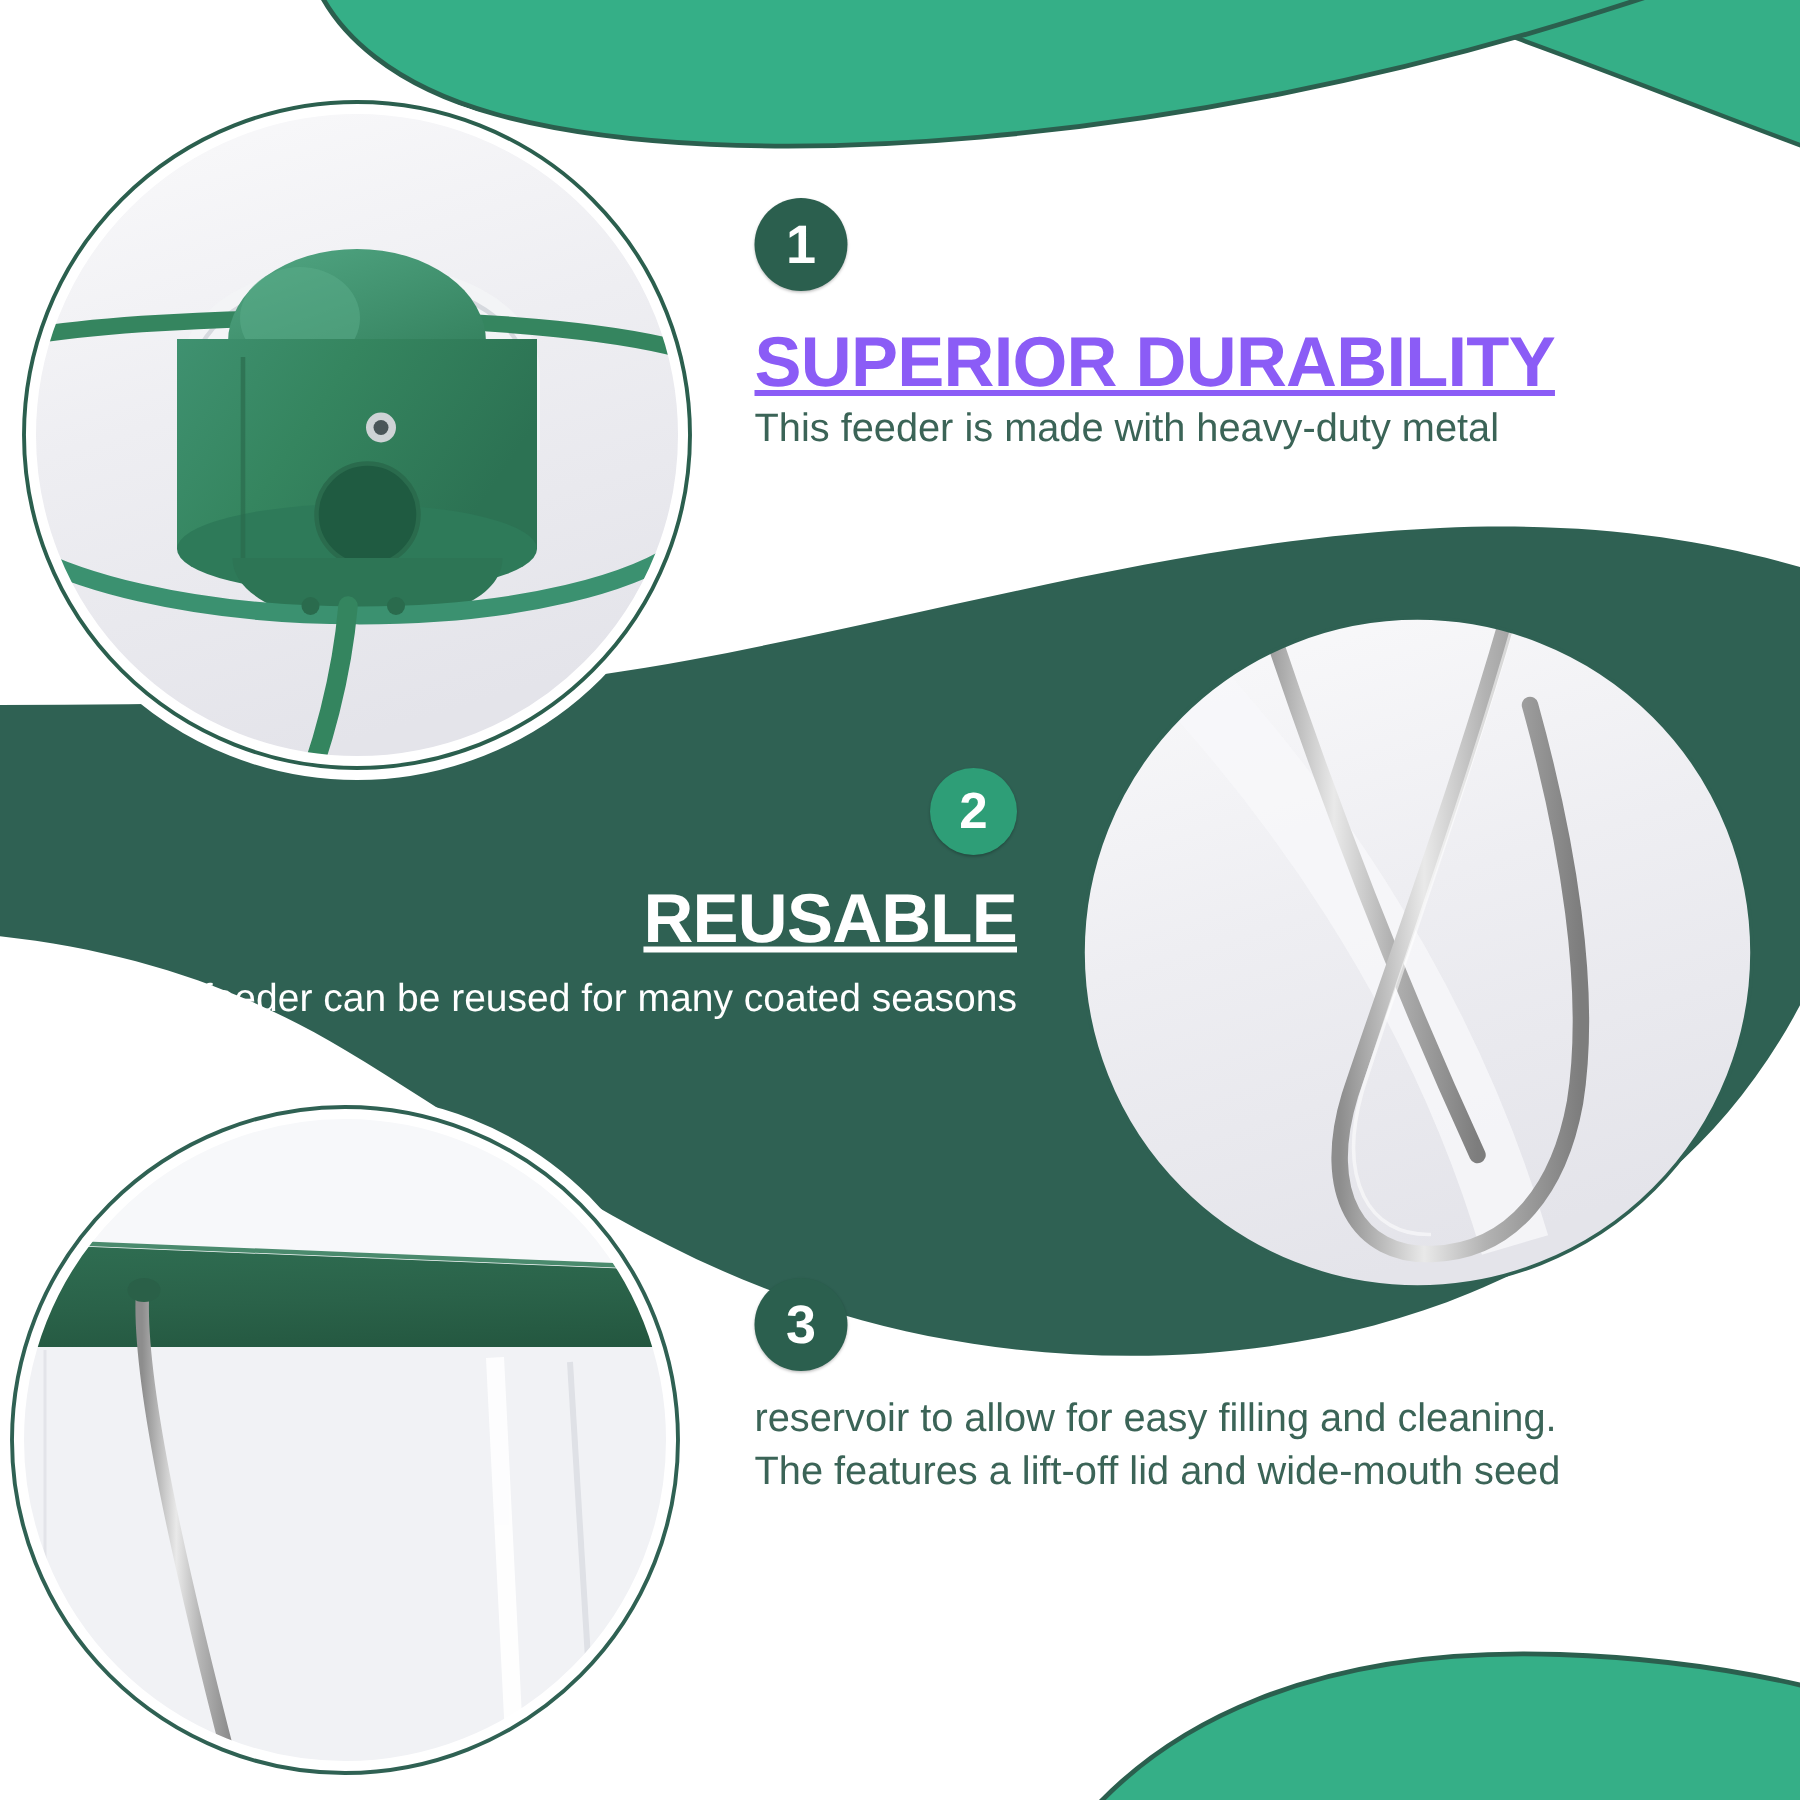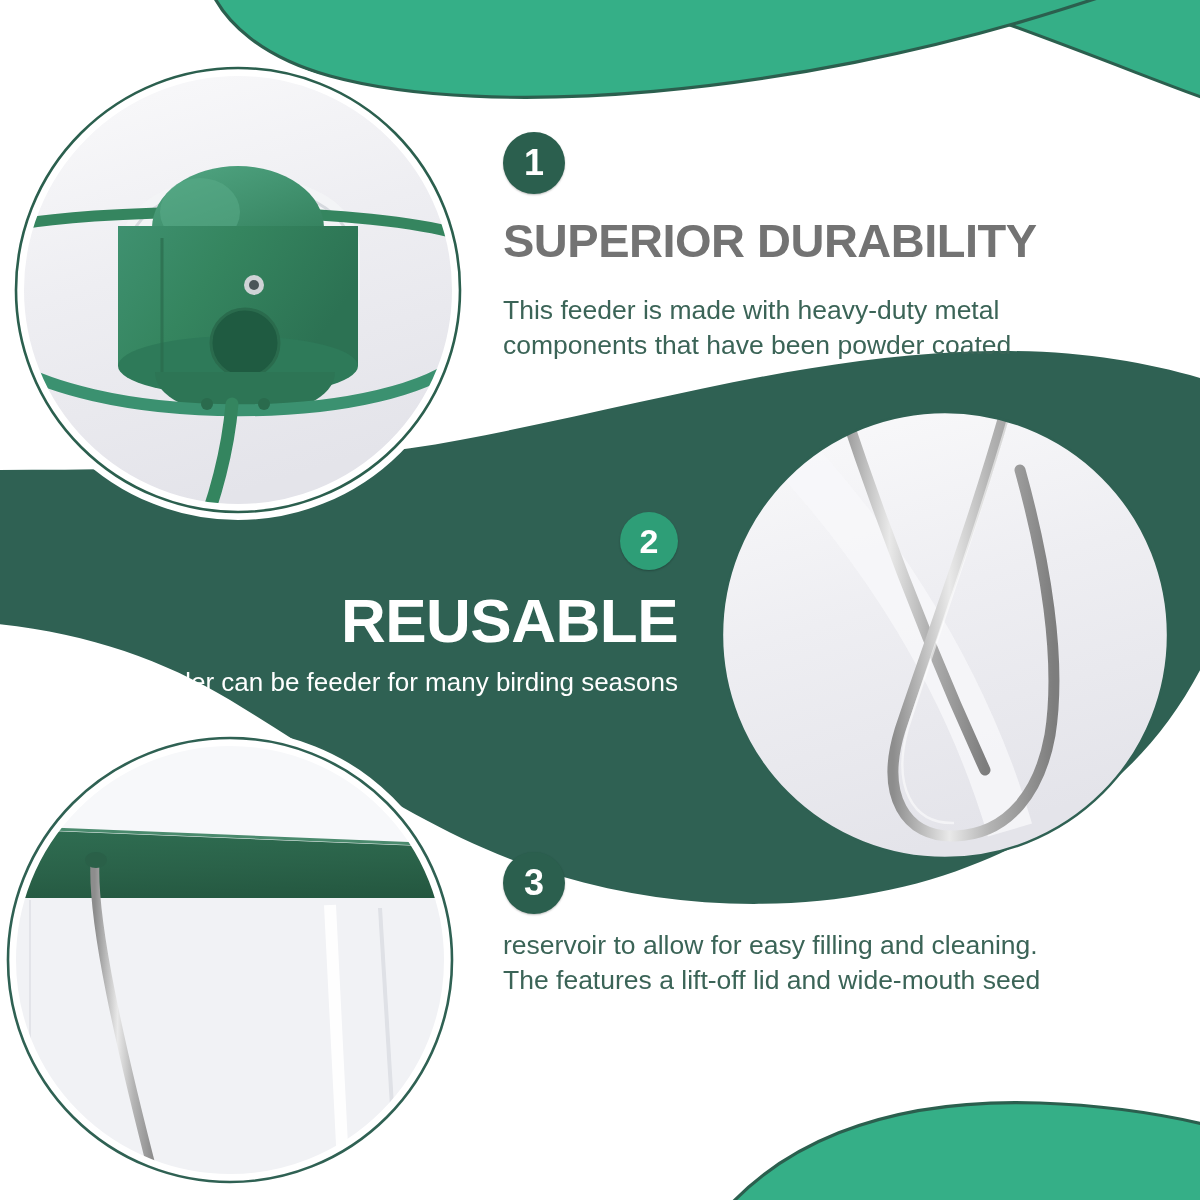--- a/index.html
+++ b/index.html
@@ -21,39 +21,39 @@
     color:#ffffff; font-size:36px; font-weight:700;
     line-height:1; letter-spacing:0px;
   }
   .badge.dark  { background:#2B5F4E; box-shadow:0 1px 2px rgba(0,0,0,.25); }
   .badge.light { background:#2E9E77; box-shadow:0 1px 2px rgba(0,0,0,.25); }
 
   .headline {
     font-size:47px; font-weight:700; letter-spacing:-0.5px;
     white-space:nowrap; line-height:1.05;
   }
-  .headline.black { color:#737373; }
+  .headline.black { color:#8b5cf6;text-decoration:underline; }
   .headline.white { color:#ffffff; }
 
   .body {
     font-size:26.5px; line-height:1.32; font-weight:400;
   }
   .body.green { color:#3B6457; }
   .body.white { color:#ffffff; }
 
   
   #sec1 { left:503px; top:132px; }
   #sec1 .headline { margin-top:22px; }
-  #sec1 .body { margin-top:28px; }
+  #sec1 .body { margin-top:3px; }
 
   
   #sec2 { left:0px; top:512px; width:678px; text-align:right; }
   #sec2 .badgewrap { display:flex; justify-content:flex-end; }
   #sec2 .badge { width:58px; height:58px; font-size:34px; }
-  #sec2 .headline { margin-top:18px; font-size:62px; }
+  #sec2 .headline { margin-top:18px; font-size:46px;text-decoration:underline; }
   #sec2 .body { margin-top:12px; font-size:26px; }
 
   
   #sec3 { left:503px; top:852px; }
   #sec3 .headline { margin-top:22px; }
   #sec3 .body { margin-top:14px; }
 </style>
 </head>
 <body>
 
@@ -199,31 +199,30 @@
       <circle cx="230" cy="960" r="222" fill="none" stroke="#2F6153" stroke-width="2.6"></circle>
 
     </g>
   </svg>
 
   <div class="txtblock" id="sec1">
     <div class="badge dark">1</div>
     <div class="headline black">SUPERIOR DURABILITY</div>
     <div class="body green">
       <div>This feeder is made with heavy-duty metal</div>
-      <div>components that have been powder coated</div>
     </div>
   </div>
 
   <div class="txtblock" id="sec2">
     <div class="badgewrap">
       <div class="badge light">2</div>
     </div>
     <div class="headline white">REUSABLE</div>
     <div class="body white">
-      <div>the feeder can be feeder for many birding seasons</div>
+      <div>the feeder can be reused for many coated seasons</div>
     </div>
   </div>
 
   <div class="txtblock" id="sec3">
     <div class="badge dark">3</div>
     <div class="body green">
       <div>reservoir to allow for easy filling and cleaning.</div>
       <div>The features a lift-off lid and wide-mouth seed</div>
     </div>
   </div>

